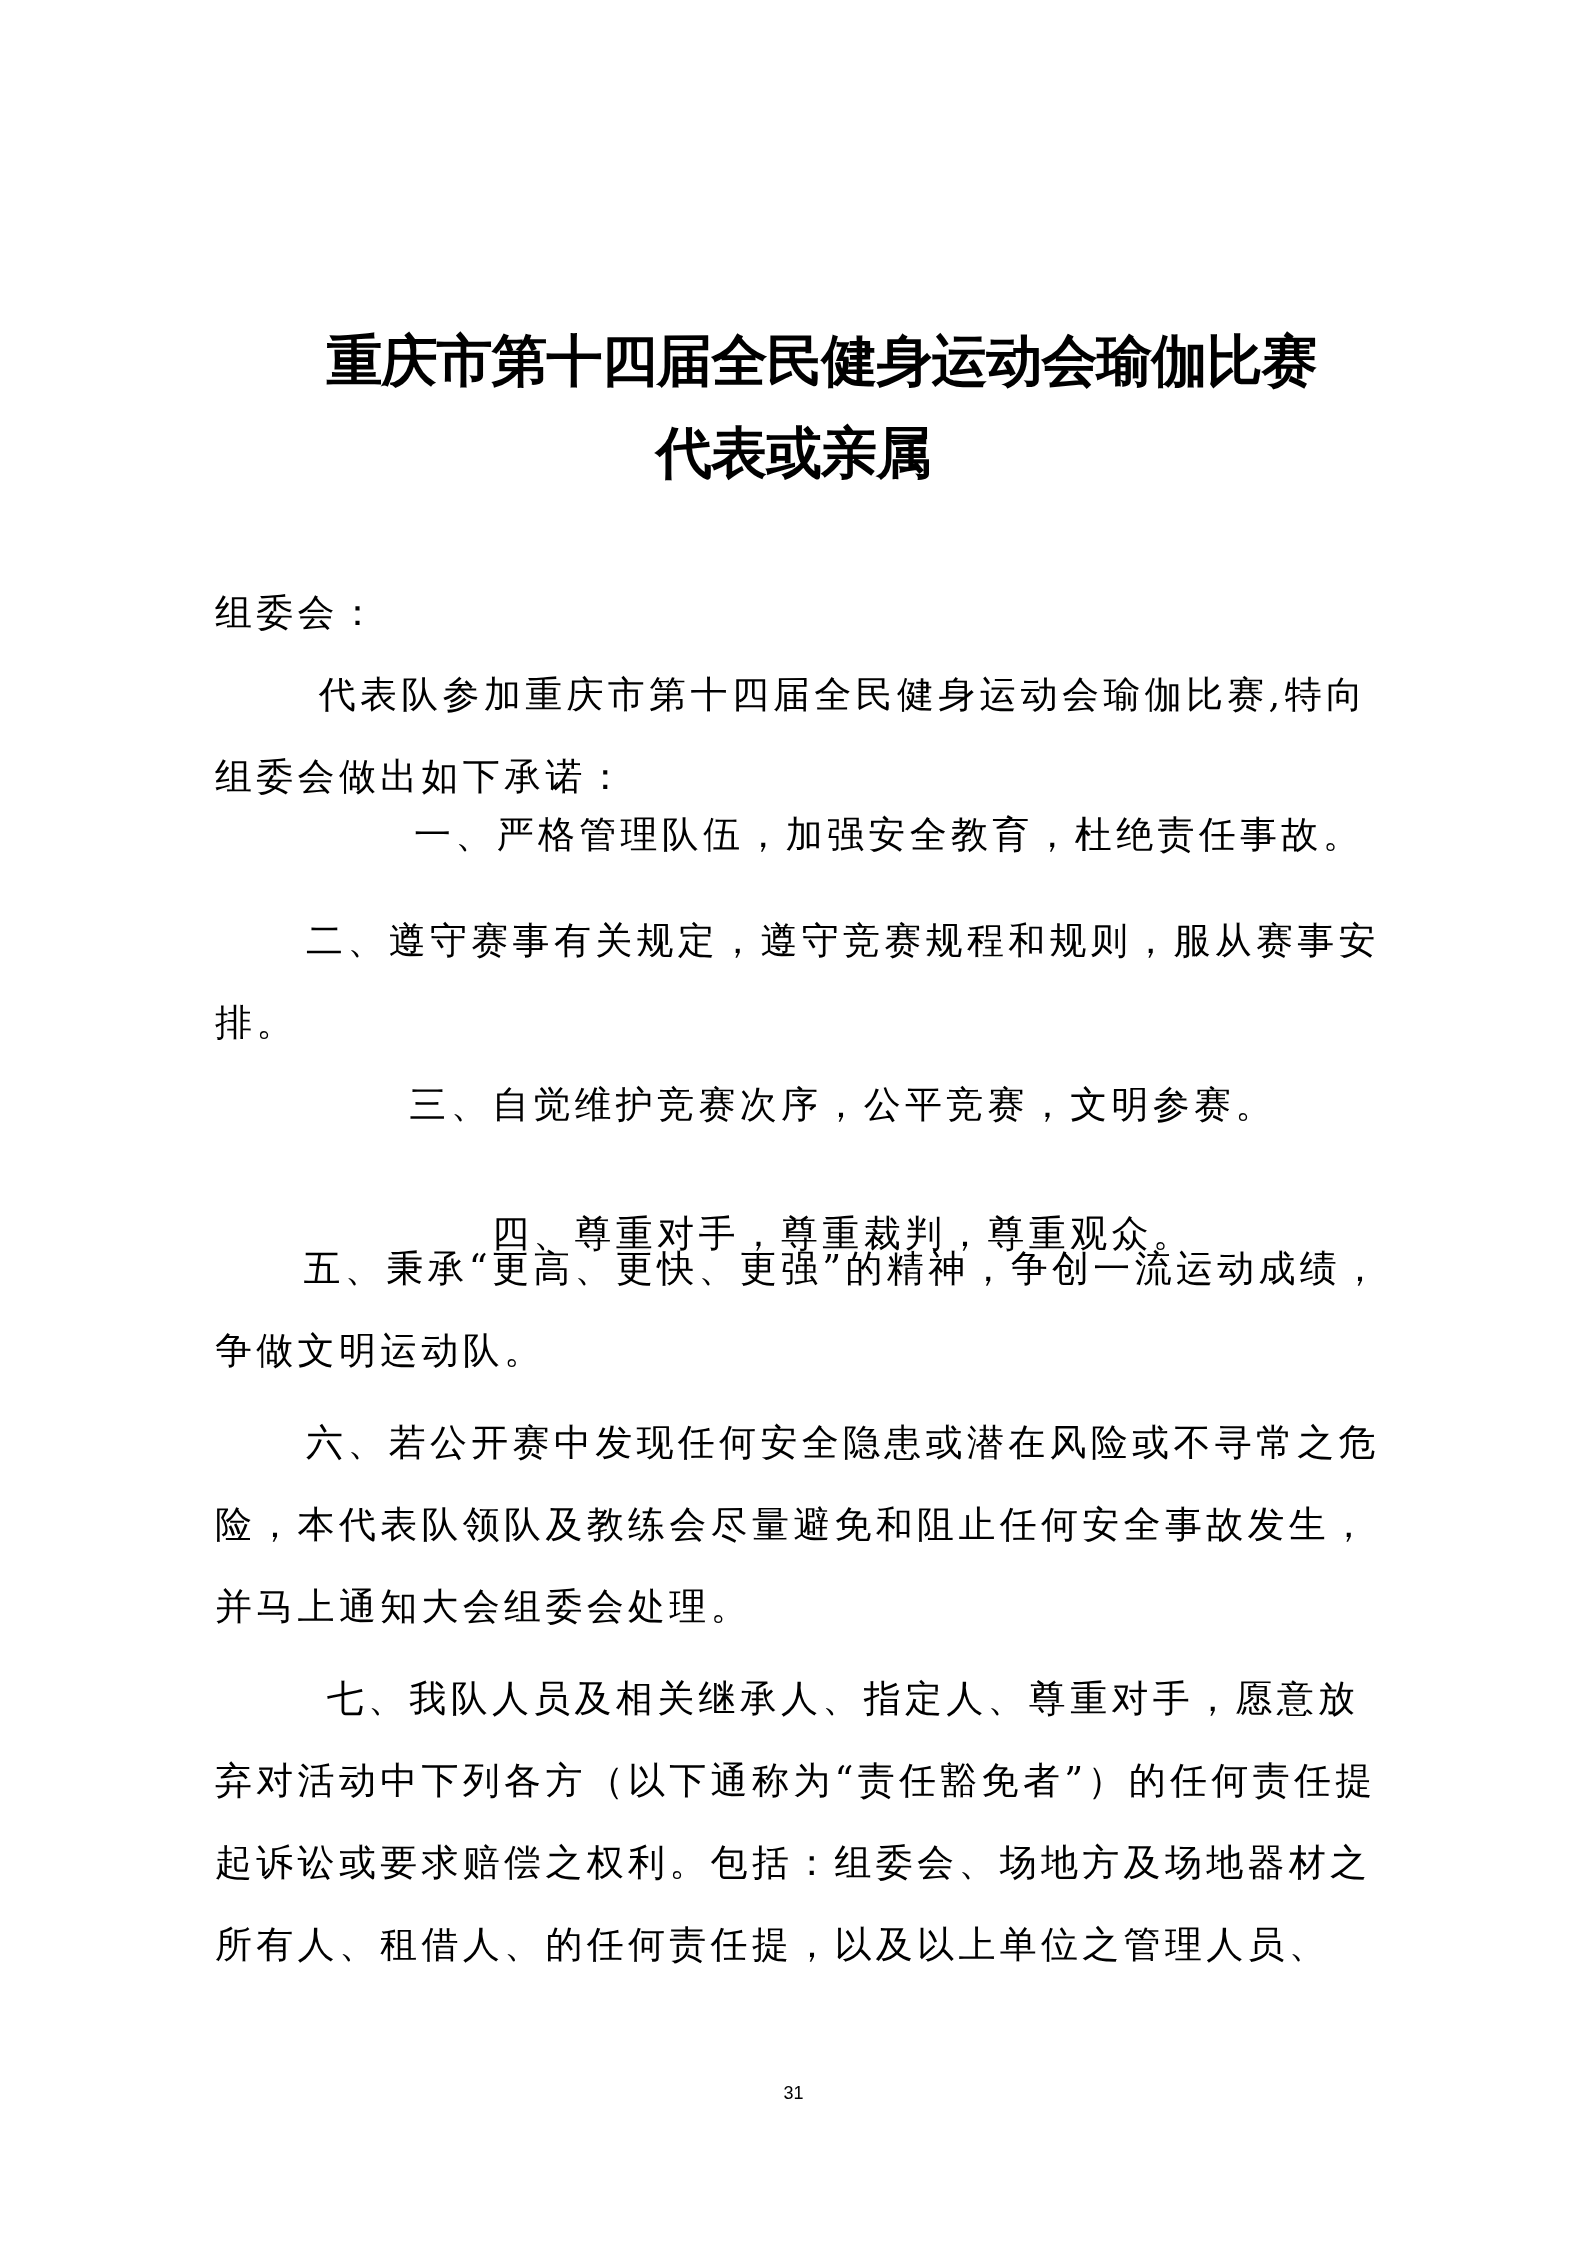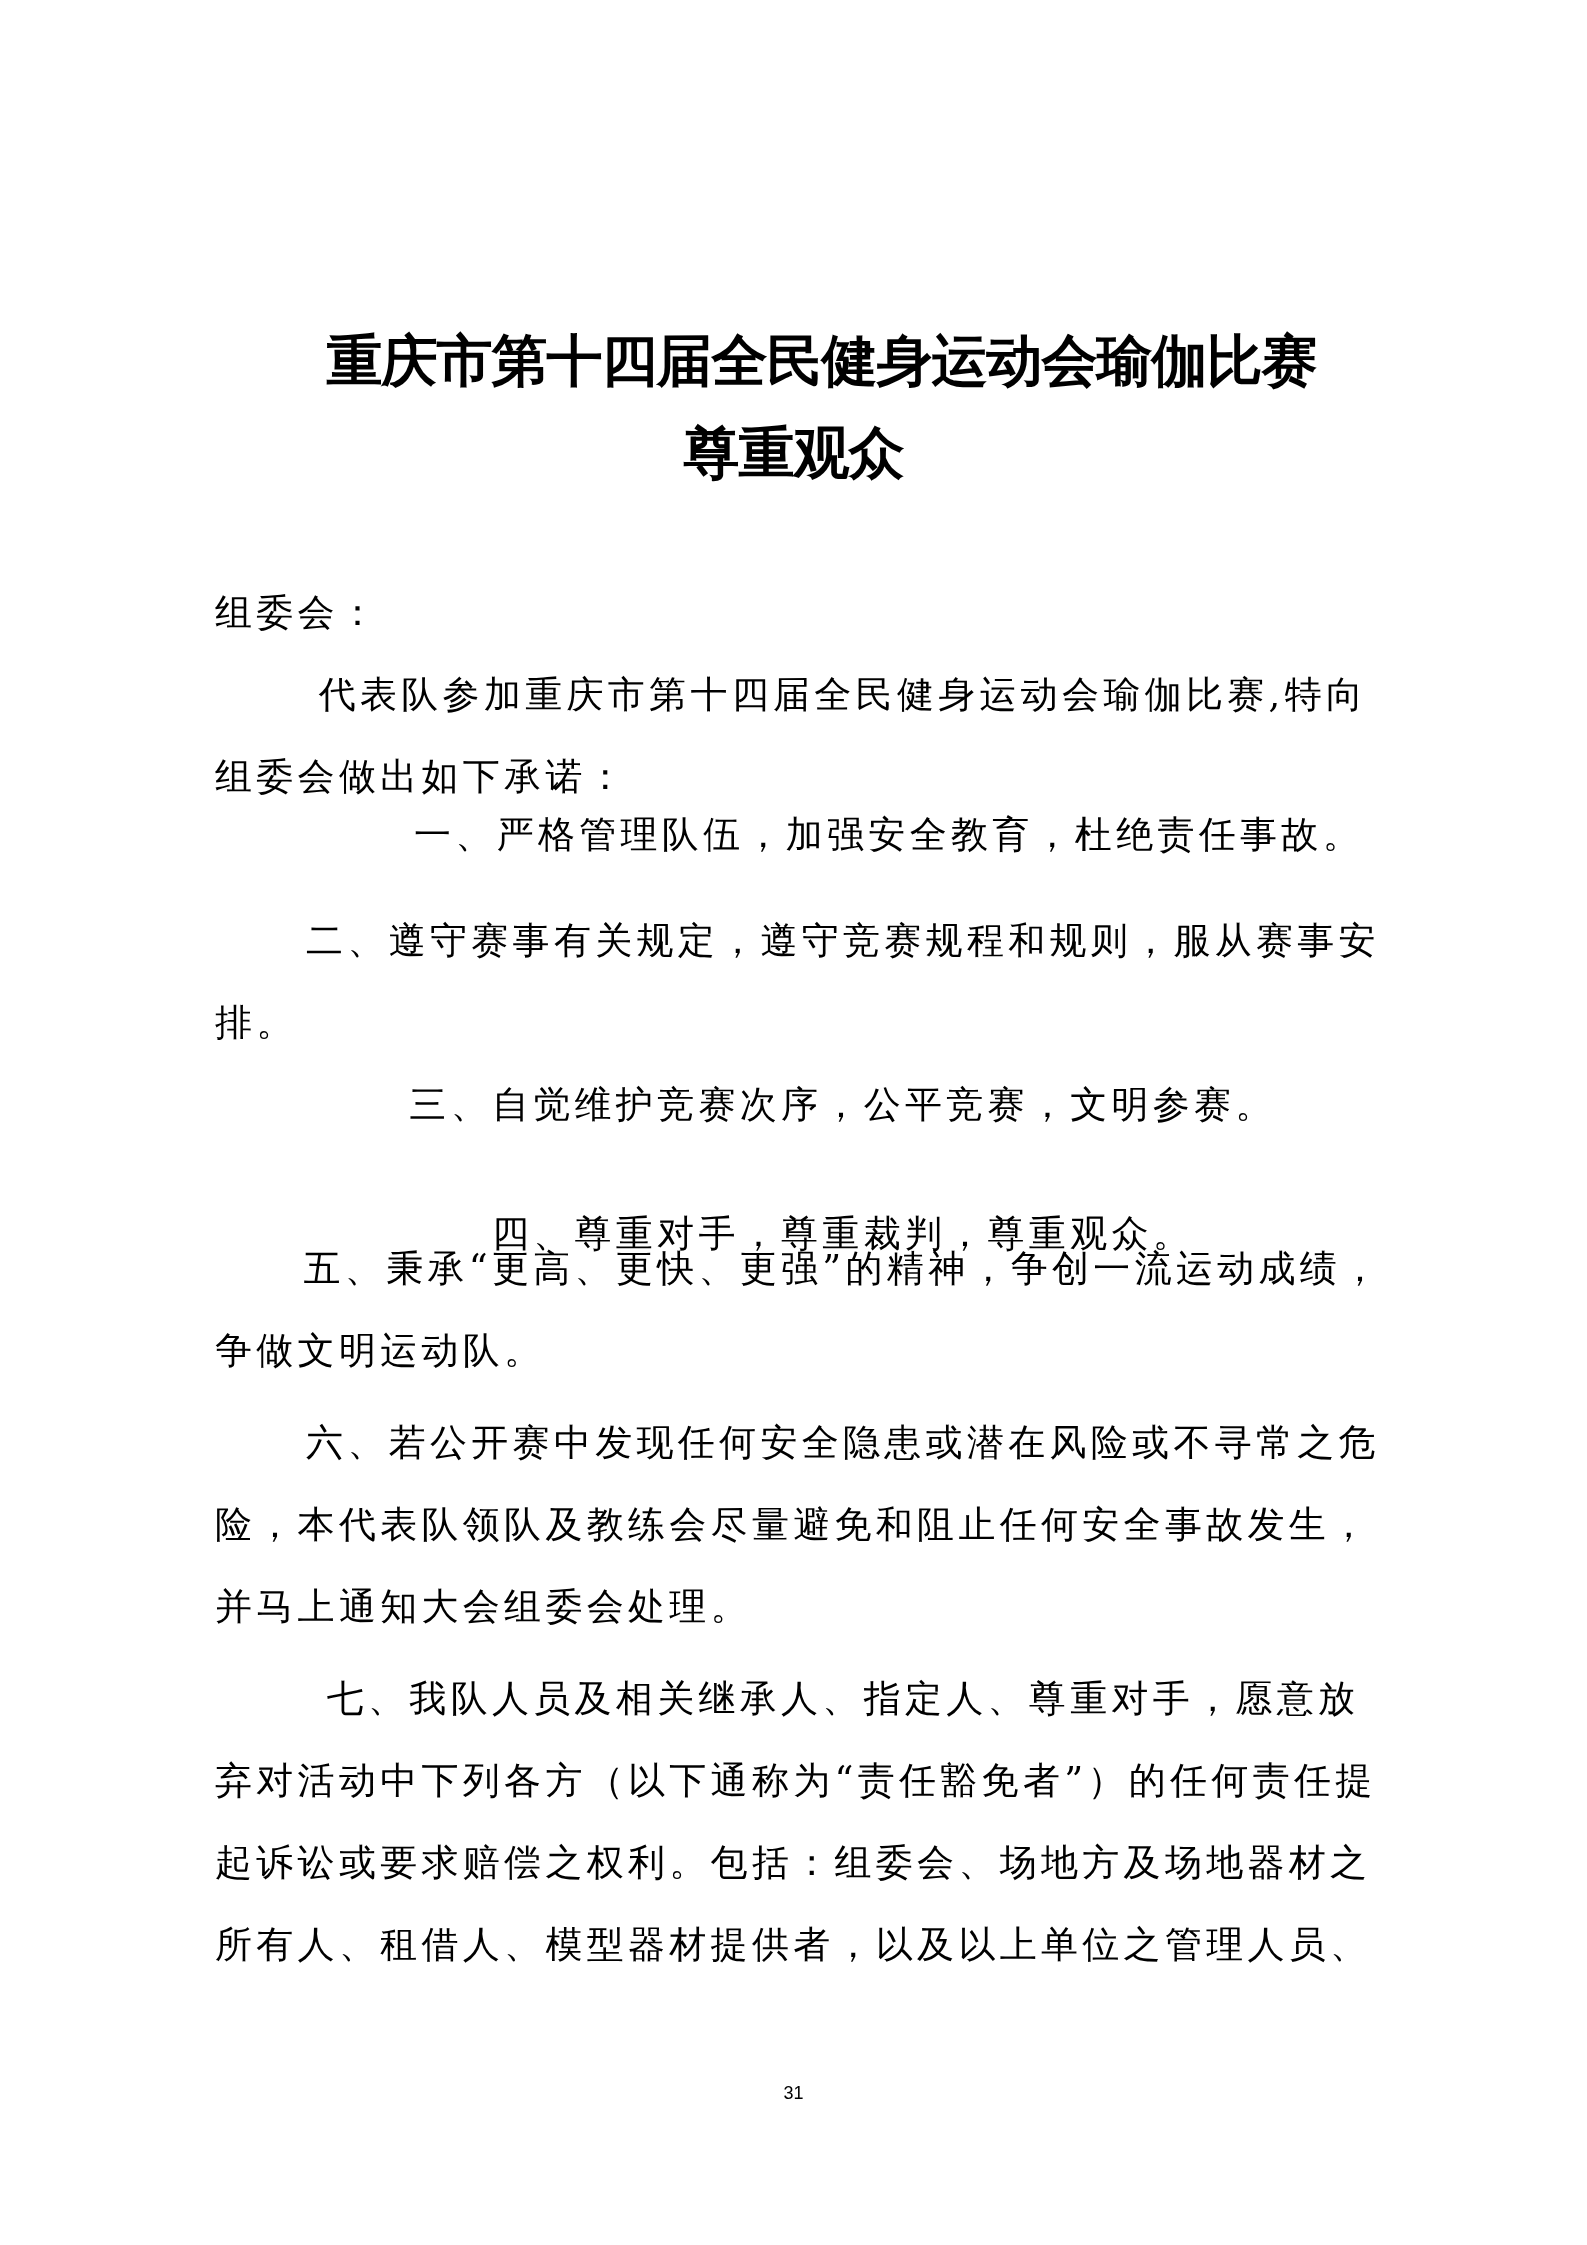--- a/index.html
+++ b/index.html
@@ -60,21 +60,21 @@
       font-size: 18px;
       color: #000;
     }
   </style>
 </head>
 <body>
 
 <div class="page">
 
   <div class="title line1">重庆市第十四届全民健身运动会瑜伽比赛</div>
-  <div class="title line2">尊重观众</div>
+  <div class="title line2">代表或亲属</div>
 
   <div class="body-text" style="top:594px;">组委会：</div>
 
   <div class="body-text indent" style="top:676px;">代表队参加重庆市第十四届全民健身运动会瑜伽比赛,特向</div>
   <div class="body-text" style="top:758px;">组委会做出如下承诺：</div>
 
   <div class="body-text indent" style="top:816px;margin-left:46px;">一、严格管理队伍，加强安全教育，杜绝责任事故。</div>
 
   <div class="body-text indent" style="top:922px;">二、遵守赛事有关规定，遵守竞赛规程和规则，服从赛事安</div>
   <div class="body-text" style="top:1004px;">排。</div>
@@ -86,16 +86,16 @@
   <div class="body-text indent" style="top:1250px;">五、秉承“更高、更快、更强”的精神，争创一流运动成绩，</div>
   <div class="body-text" style="top:1332px;">争做文明运动队。</div>
 
   <div class="body-text indent" style="top:1424px;">六、若公开赛中发现任何安全隐患或潜在风险或不寻常之危</div>
   <div class="body-text" style="top:1506px;">险，本代表队领队及教练会尽量避免和阻止任何安全事故发生，</div>
   <div class="body-text" style="top:1588px;">并马上通知大会组委会处理。</div>
 
   <div class="body-text indent" style="top:1680px;">七、我队人员及相关继承人、指定人、尊重对手，愿意放</div>
   <div class="body-text" style="top:1762px;">弃对活动中下列各方（以下通称为“责任豁免者”）的任何责任提</div>
   <div class="body-text" style="top:1844px;">起诉讼或要求赔偿之权利。包括：组委会、场地方及场地器材之</div>
-  <div class="body-text" style="top:1926px;">所有人、租借人、模型器材提供者，以及以上单位之管理人员、</div>
+  <div class="body-text" style="top:1926px;">所有人、租借人、的任何责任提，以及以上单位之管理人员、</div>
 
   <div class="page-number">31</div>
 </div>
 
 </body></html>

